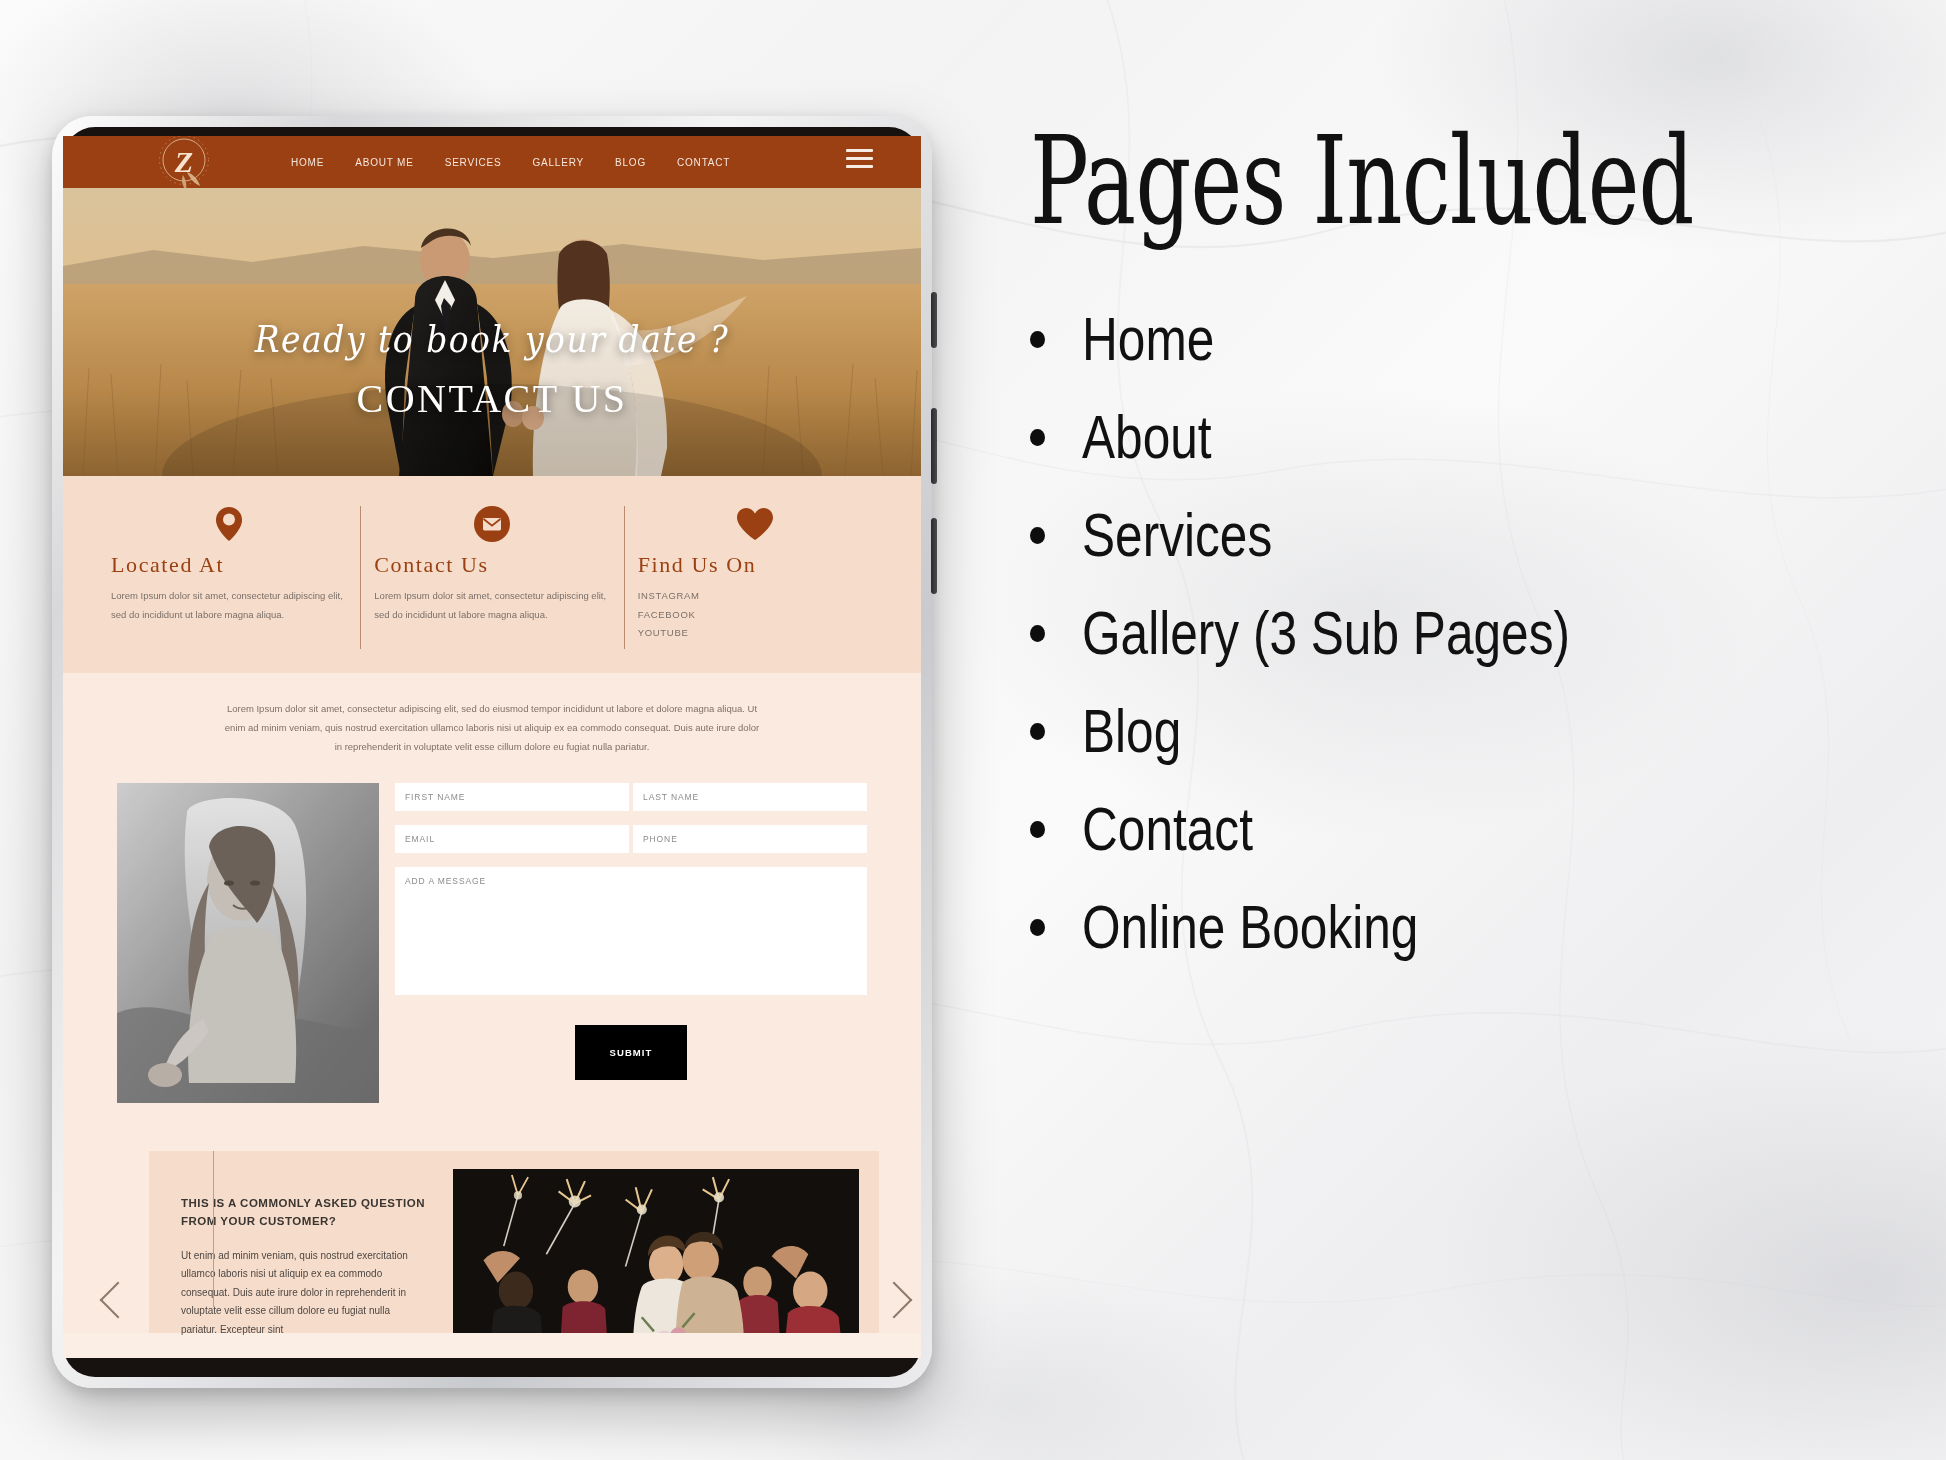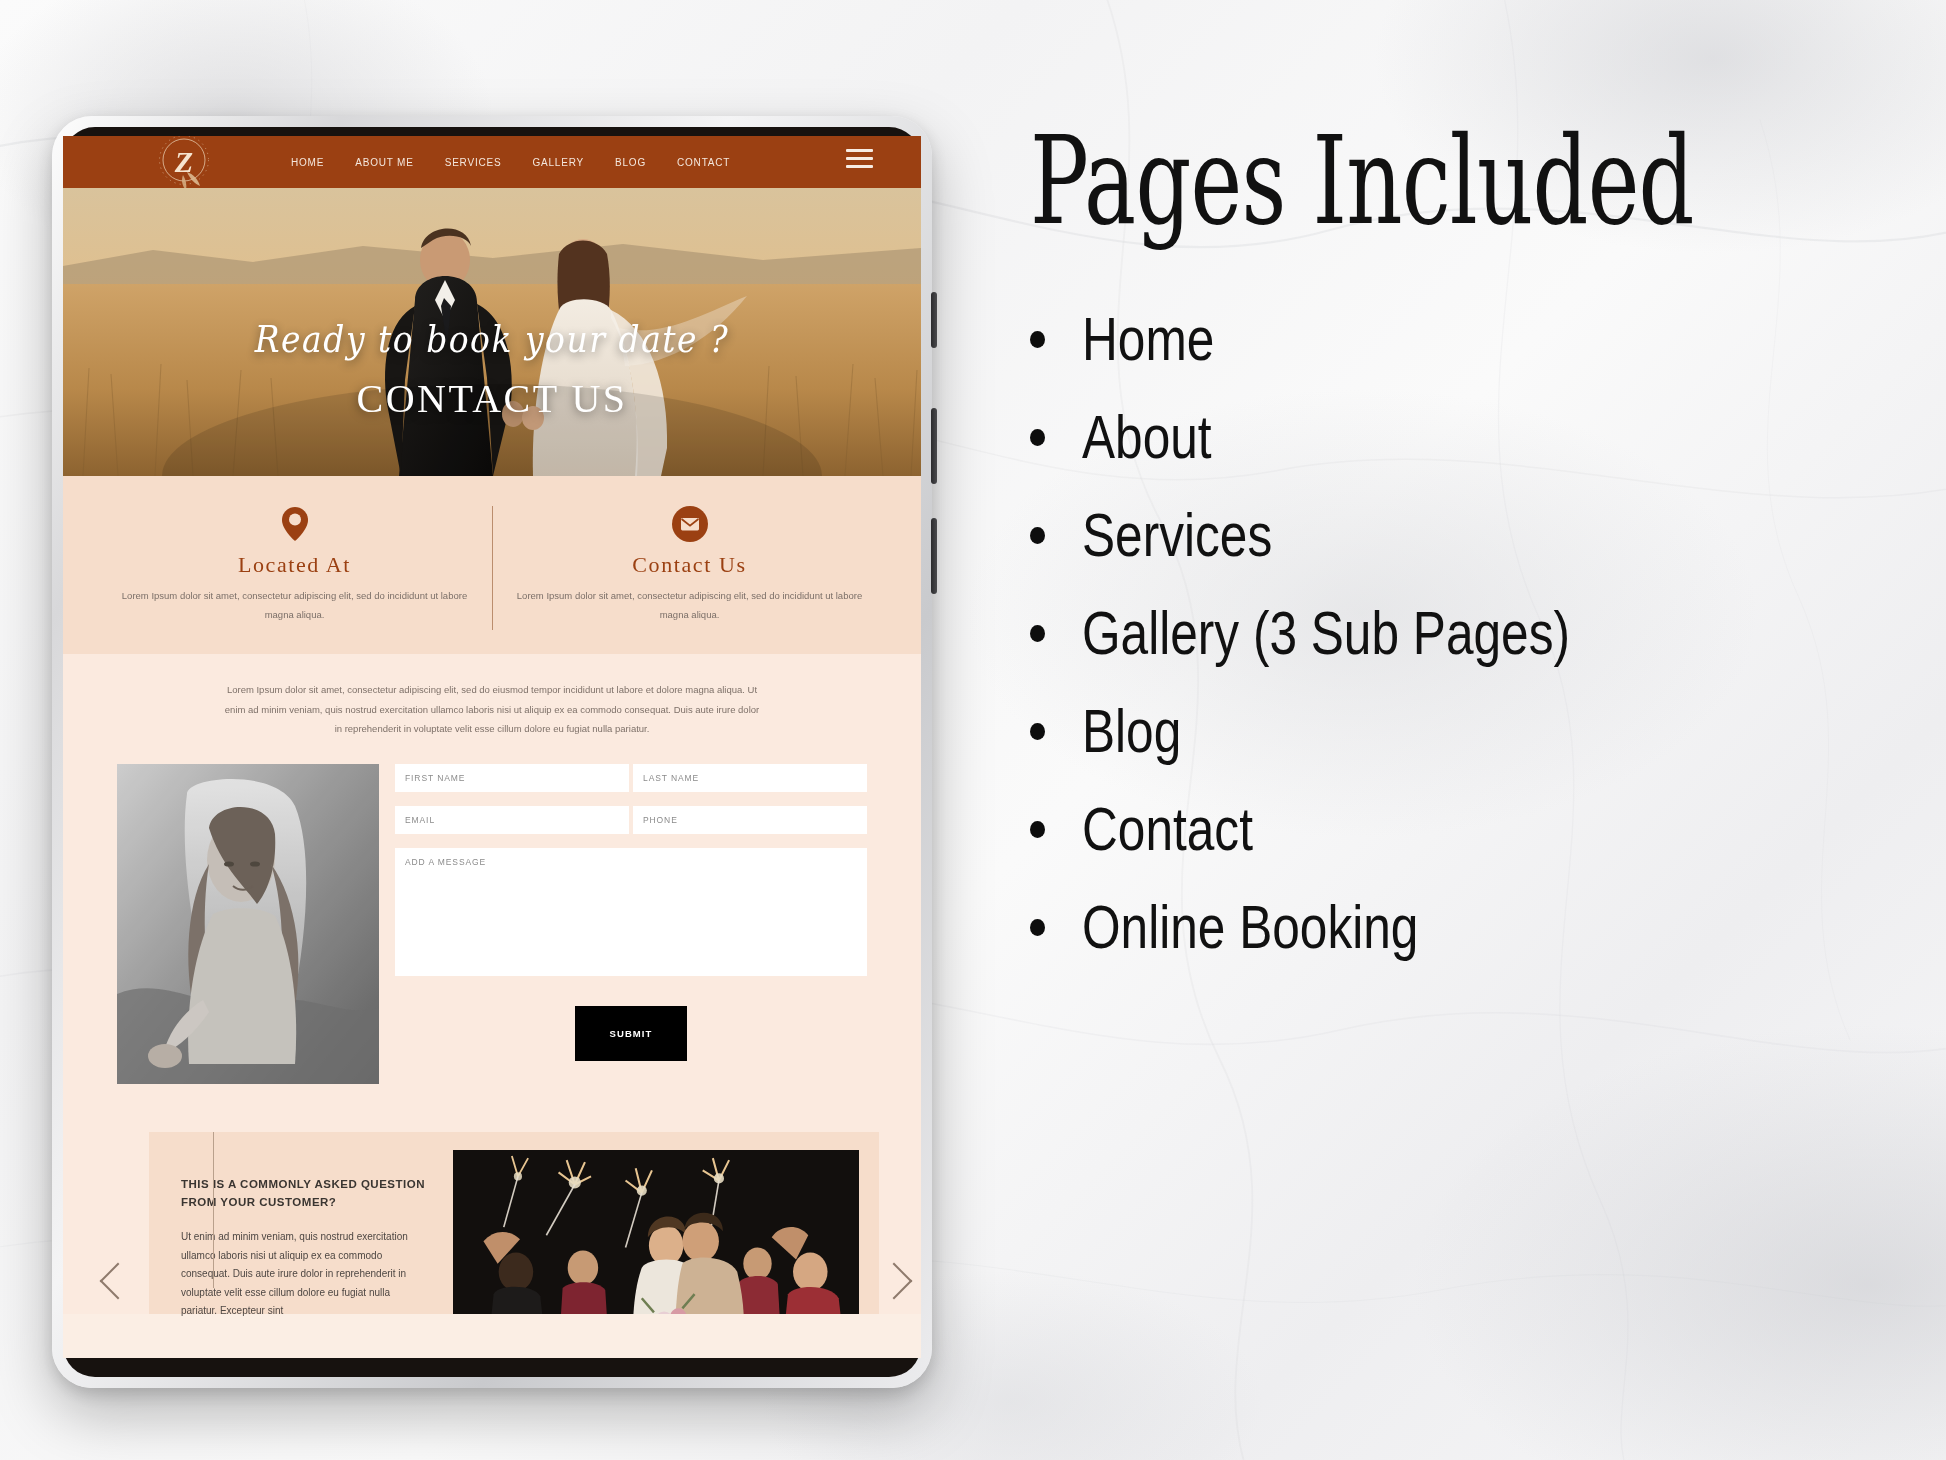--- a/index.html
+++ b/index.html
@@ -86,21 +86,21 @@
   .hero-title {
     font-family: "Liberation Serif", serif;
     font-size: 40px; letter-spacing: 2.5px; margin-top: 16px;
     text-shadow: 0 2px 10px rgba(0,0,0,.5);
   }
 
   
   .info-row {
     background: #f6ddcb; display: flex; padding: 28px 34px 30px;
   }
-  .info-col { flex: 1; text-align: center; position: relative; padding: 0 14px; }
+  .info-col { flex: 1; text-align: left; position: relative; padding: 0 14px; }
   .info-col + .info-col::before {
     content: ""; position: absolute; left: 0; top: 2px; bottom: -6px;
     width: 1px; background: #8b4a22; opacity: .55;
   }
   .info-icon { height: 40px; display: flex; align-items: center; justify-content: center; }
   .info-title {
     font-family: "Liberation Serif", serif;
     color: #9b4012; font-size: 22px; letter-spacing: 1.6px; margin-top: 8px;
   }
   .info-body {
@@ -321,20 +321,33 @@
           <svg width="36" height="36" viewBox="0 0 36 36">
             <circle cx="18" cy="18" r="18" fill="#9b4012"></circle>
             <rect x="9" y="12" width="18" height="12.5" rx="1.4" fill="#f6ddcb"></rect>
             <path d="M9.6 13 L18 19.6 L26.4 13" fill="none" stroke="#9b4012" stroke-width="1.8"></path>
           </svg>
         </div>
         <div class="info-title">Contact Us</div>
         <div class="info-body">Lorem Ipsum dolor sit amet, consectetur adipiscing elit, sed do incididunt ut labore magna aliqua.</div>
       </div>
 
+      <div class="info-col">
+        <div class="info-icon">
+          <svg width="38" height="34" viewBox="0 0 38 34">
+            <path d="M19 33 C19 33 1 21 1 10.5 C1 4.8 5.6 1 10.3 1 C14 1 17.2 3.4 19 6.6 C20.8 3.4 24 1 27.7 1 C32.4 1 37 4.8 37 10.5 C37 21 19 33 19 33 Z" fill="#9b4012"></path>
+          </svg>
+        </div>
+        <div class="info-title">Find Us On</div>
+        <div class="social-list">
+          <div>INSTAGRAM</div>
+          <div>FACEBOOK</div>
+          <div>YOUTUBE</div>
+        </div>
+      </div>
 
     </div>
 
     <div class="form-section">
       <p class="intro-para">Lorem Ipsum dolor sit amet, consectetur adipiscing elit, sed do eiusmod tempor incididunt ut labore et dolore magna aliqua. Ut enim ad minim veniam, quis nostrud exercitation ullamco laboris nisi ut aliquip ex ea commodo consequat. Duis aute irure dolor in reprehenderit in voluptate velit esse cillum dolore eu fugiat nulla pariatur.</p>
 
       <div class="form-area">
         <div class="form-photo">
           <svg viewBox="0 0 262 320" preserveAspectRatio="xMidYMid slice">
             <defs>

